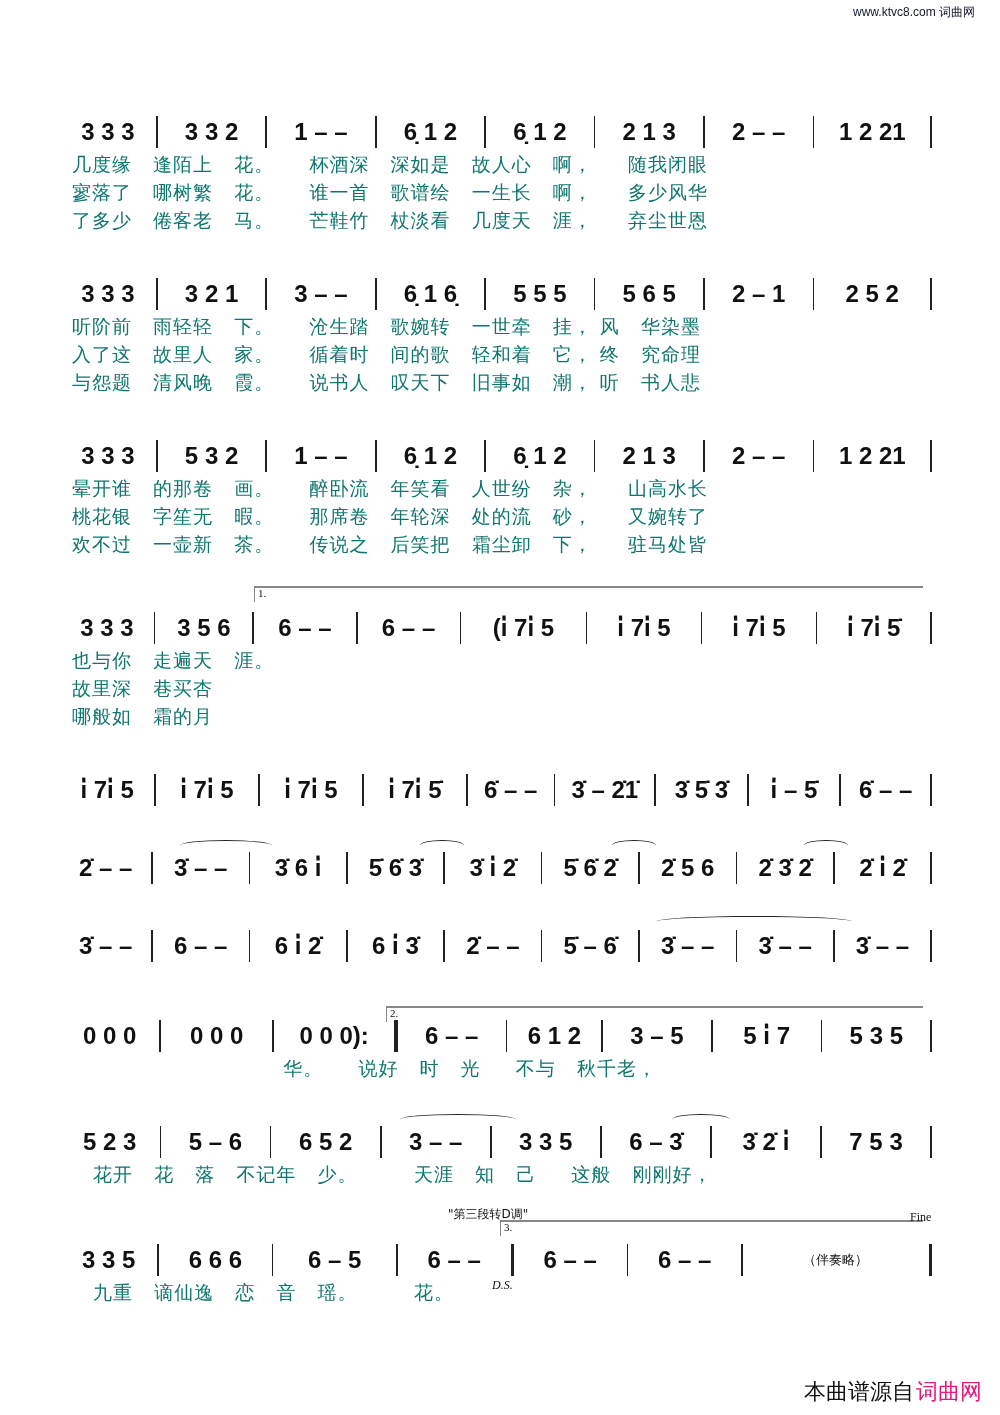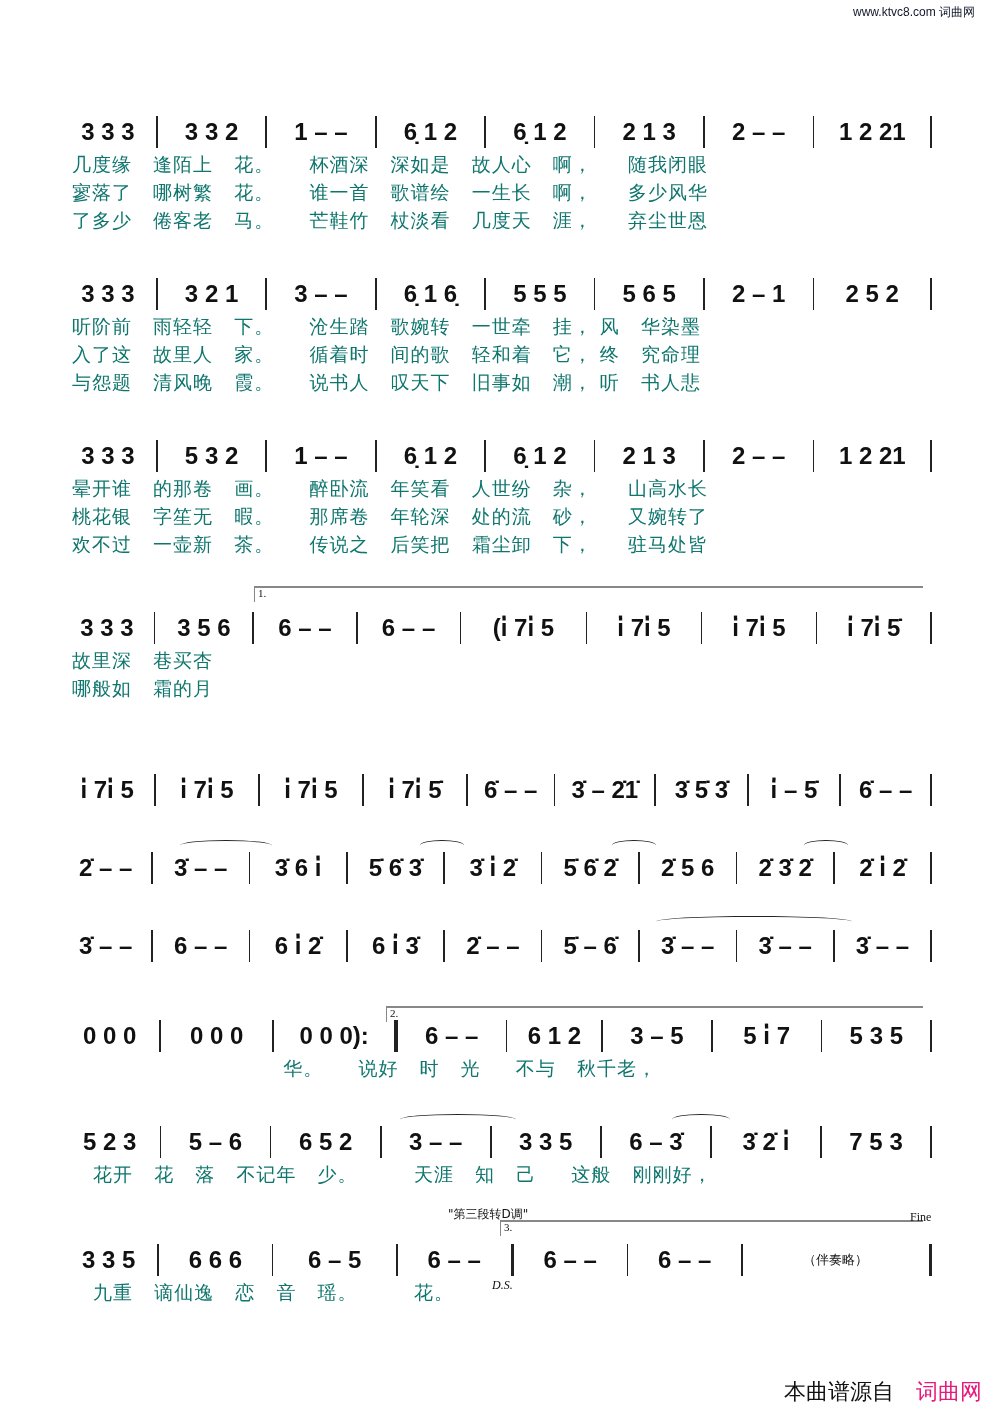--- a/index.html
+++ b/index.html
@@ -13,21 +13,21 @@
              height: 40px; font-family: "Liberation Sans", sans-serif; font-weight: bold; font-size: 24px; }
   .bar { width: 2px; height: 32px; background: #222; }
   .lyric { height: 28px; display: flex; font-family: "DejaVu Sans", sans-serif;
            font-size: 19px; letter-spacing: 1px; color: #0f766e; }
   .lyric span { white-space: pre; }
   .volta { position: absolute; border-top: 2px solid #888; border-left: 1px solid #888; height: 14px; font-size: 11px; }
   .volta-label { position: absolute; left: 3px; top: -1px; font-size: 11px; font-family: "Liberation Serif", serif; }
   .slur { position: absolute; border-top: 1.5px solid #222; border-radius: 50% 50% 0 0; height: 10px; }
   .small { font-size: 12px; font-family: "Liberation Serif", serif; font-style: italic; }
   .footer { position: absolute; right: 18px; bottom: 8px; font-size: 22px; }
-  .footer .brand { color: #e6197d; margin-left: 22px; }
+  .footer .brand { color: #e6197d; margin-left: 2px; }
 </style>
 </head>
 <body>
 
 <div class="watermark">www.ktvc8.com 词曲网</div>
 
 <div class="row" style="top:112px">
   <div class="notes">
     <div class="measure" style="width:86px">3 3 3</div>
       <div class="bar"></div>
@@ -132,20 +132,23 @@
       <div class="bar"></div>
     <div class="measure" style="width:124px">(i̇ 7i̇ 5</div>
       <div class="bar"></div>
     <div class="measure" style="width:110px">i̇ 7i̇ 5</div>
       <div class="bar"></div>
     <div class="measure" style="width:110px">i̇ 7i̇ 5</div>
       <div class="bar"></div>
     <div class="measure" style="width:110px">i̇ 7i̇ 5̇</div>
       <div class="bar"></div>
   </div>
+  <div class="lyric">
+      <span>也与你   走遍天   涯。</span>
+    </div>
   <div class="lyric">
       <span>故里深   巷买杏</span>
     </div>
   <div class="lyric">
       <span>哪般如   霜的月</span>
     </div>
 </div>
 
 <div class="row" style="top:770px">
   <div class="notes">

